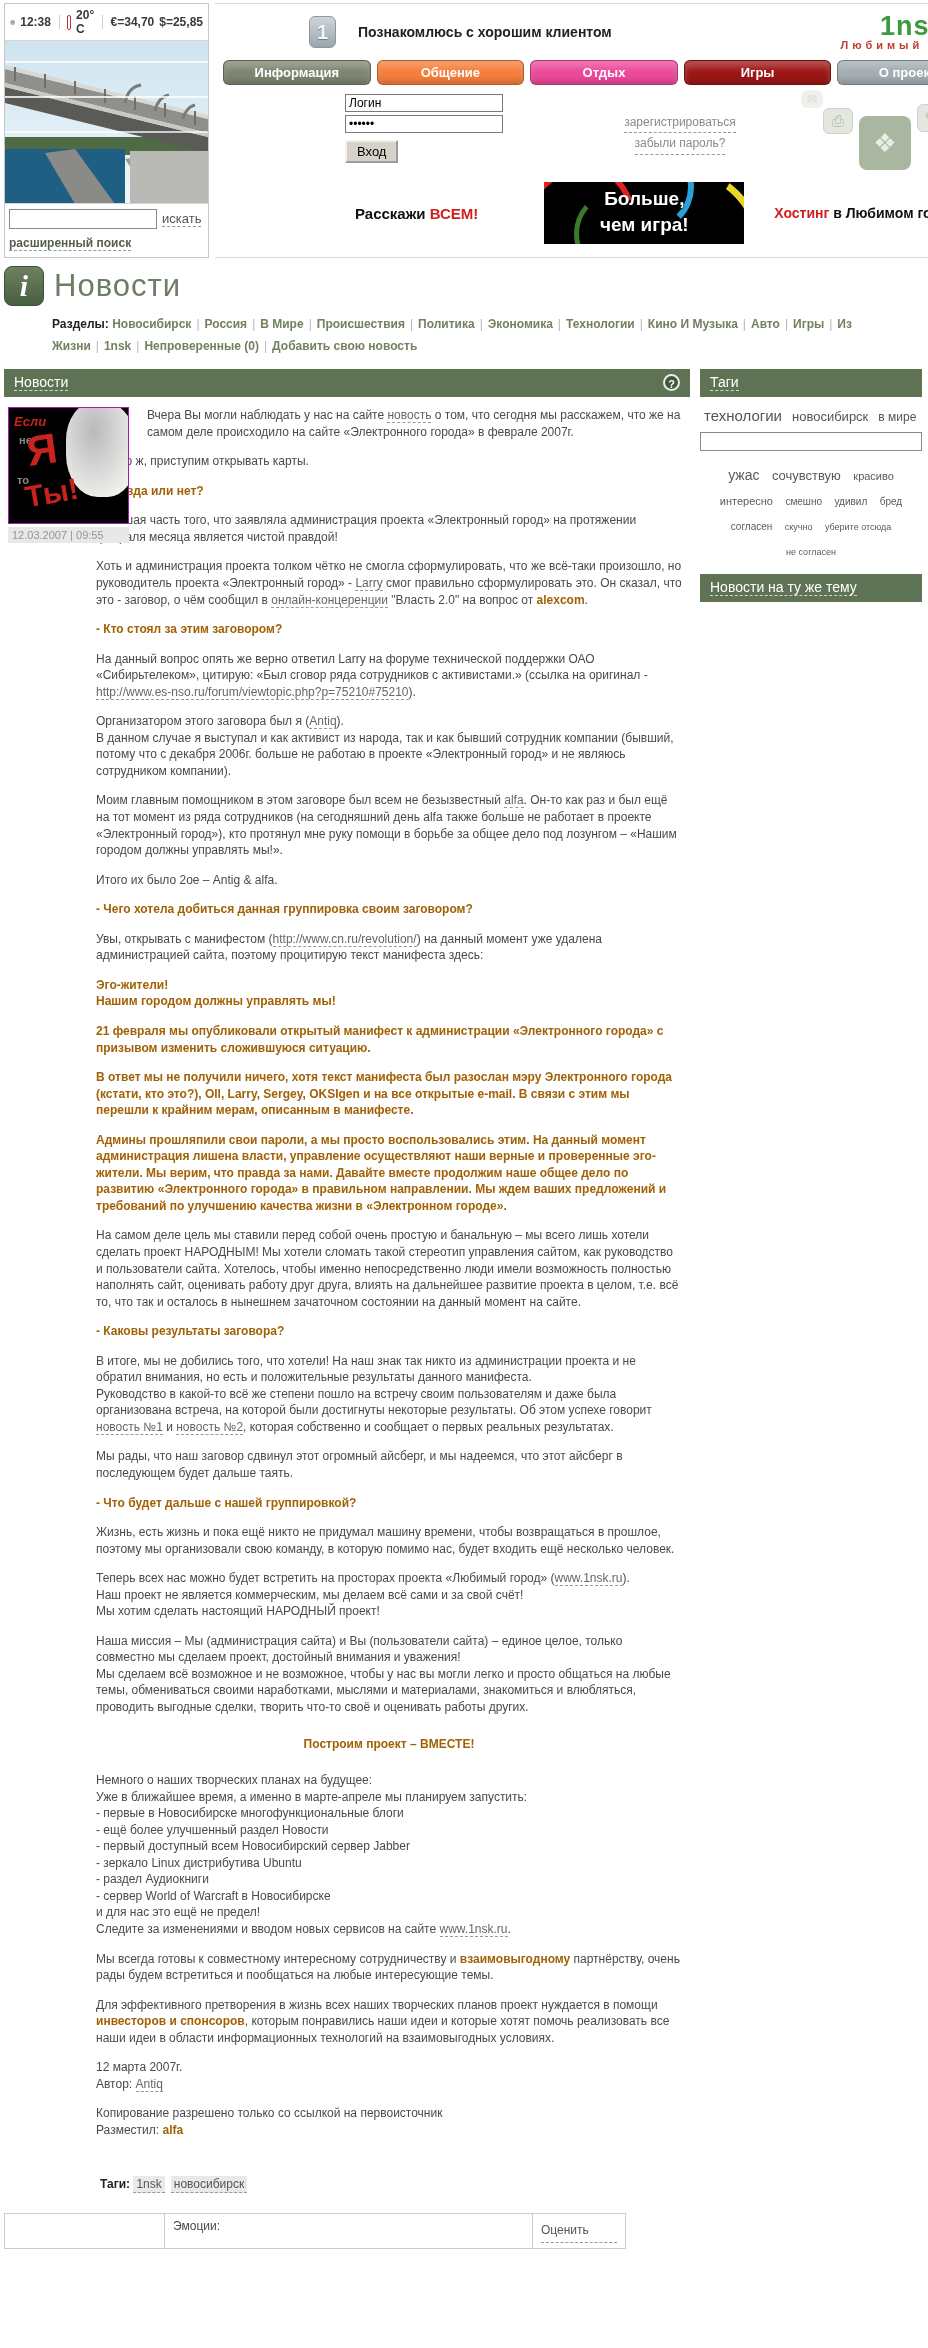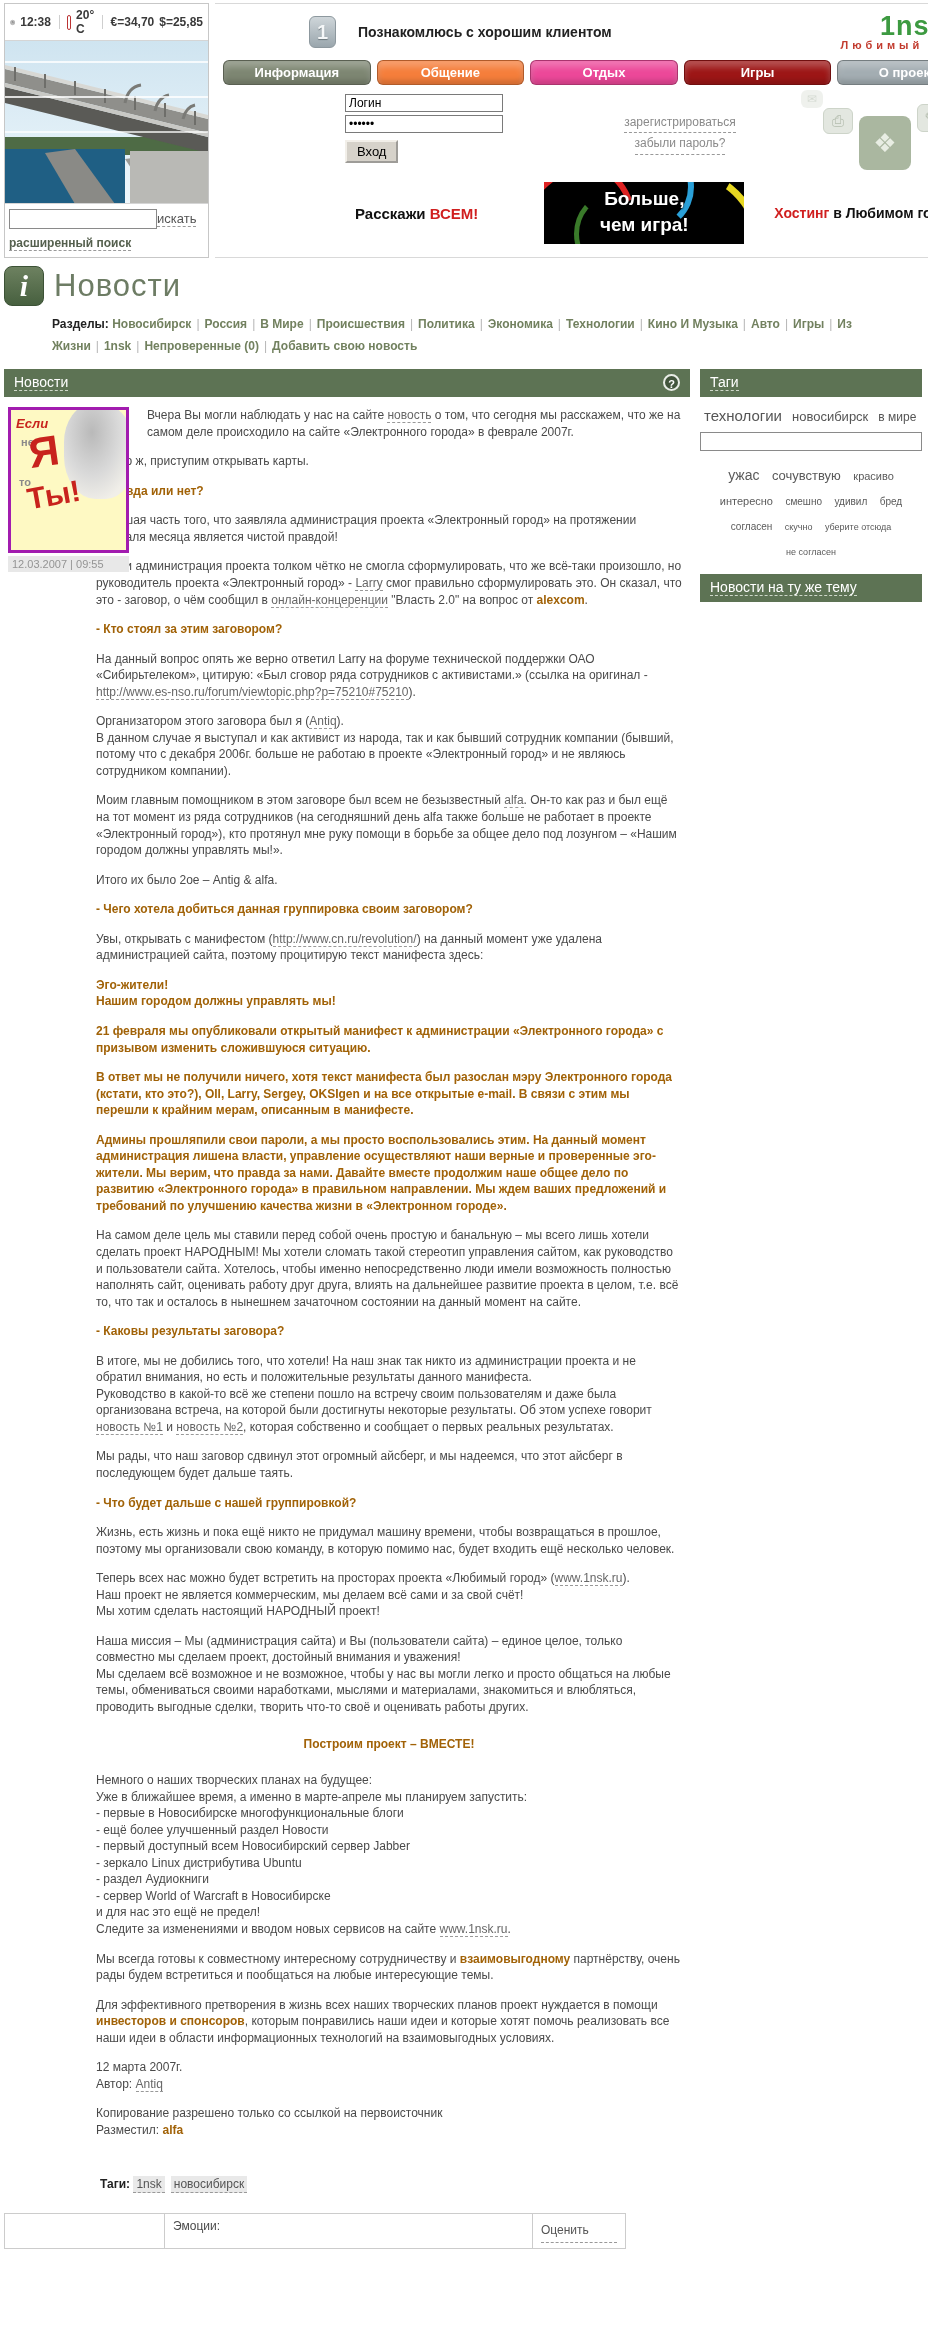--- a/index.html
+++ b/index.html
@@ -8,21 +8,21 @@
 
   
   .header { display:flex; padding:3px 4px 0 4px; gap:6px; }
   .left-col { width:205px; border:1px solid #c7c7c7; background:#fff; }
   .infobar { display:flex; align-items:center; gap:5px; font-size:12px; font-weight:bold; color:#3a3a3a; padding:4px 5px; border-bottom:1px solid #d5d5d5; }
   .clock-svg { width:15px; height:15px; }
   .vdiv { width:1px; height:14px; background:#cfcfcf; margin:0 3px; }
   .thermo { width:7px; height:15px; border:1px solid #b33; border-radius:4px; position:relative; background:#fff; }
   .thermo::after{ content:""; position:absolute; left:1px; right:1px; bottom:1px; height:9px; background:#c22; border-radius:2px; }
   .bridge { height:163px; overflow:hidden; border-bottom:1px solid #d5d5d5; }
-  .searchrow { display:flex; align-items:center; padding:5px 4px 2px 4px; }
+  .searchrow { display:flex; align-items:center; gap:5px; padding:5px 4px 2px 4px; }
   .searchrow input { width:148px; height:20px; border:1px solid #8a8a8a; font-size:12px; padding:0 3px; }
   .advrow { padding:2px 4px 6px 4px; }
   .dlink { color:#666; text-decoration:none; border-bottom:1px dashed #999; cursor:pointer; }
   .searchlink { font-size:13px; color:#555; }
   .advlink { font-size:12px; font-weight:bold; color:#55604e; }
 
   .right-col { flex:1; border:1px solid #d9d9d9; border-left:none; padding:0 8px; }
   .topstrip { display:flex; align-items:center; height:56px; }
   .one-badge { width:27px; height:32px; margin-left:86px; border-radius:6px; background:linear-gradient(#cfd6da,#9aa6ad); border:1px solid #8d989e; color:#f5f7f8; font-weight:bold; font-size:20px; text-align:center; line-height:30px; text-shadow:0 1px 1px #6c777d; }
   .ad-line { font-size:14px; font-weight:bold; color:#222; margin-left:22px; }
@@ -71,21 +71,21 @@
   .columns { display:flex; gap:10px; padding:2px 4px 0 4px; align-items:flex-start; }
   .main { width:686px; }
   .sidebar { width:222px; }
   .greenbar { background:#5d7354; color:#fff; font-size:14px; padding:5px 10px 6px 10px; display:flex; align-items:center; }
   .greenbar a { color:#fff; text-decoration:none; border-bottom:1px dashed #cfd8ca; cursor:pointer; }
   .qicon { margin-left:auto; width:17px; height:17px; border-radius:50%; background:#42553c; border:2px solid #e9ede7; color:#fff; font-size:11px; font-weight:bold; text-align:center; line-height:16px; cursor:pointer; }
 
   
   .article { position:relative; padding:10px 8px 0 92px; }
   .thumbwrap { position:absolute; left:4px; top:10px; width:121px; }
-  .poster { width:121px; height:146px; background:#fef9c3; border:3px solid #a21caf; position:relative; overflow:hidden; }
+  .poster { width:121px; height:117px; background:#000000; border:1px solid #a21caf; position:relative; overflow:hidden; }
   .poster .figure { position:absolute; right:-8px; top:-6px; width:70px; height:95px; background:radial-gradient(ellipse at 40% 30%, #b9b9b9 0%, #d9d9d9 45%, #f1efe9 75%); border-radius:40% 45% 40% 45%; }
   .pw { position:absolute; color:#c8231d; font-weight:bold; }
   .pw1 { left:5px; top:6px; font-size:13px; font-style:italic; }
   .pw2 { left:10px; top:26px; font-size:11px; color:#8a8a8a; }
   .pw3 { left:18px; top:18px; font-size:42px; transform:rotate(-8deg); }
   .pw4 { left:8px; top:66px; font-size:11px; color:#8a8a8a; }
   .pw5 { left:16px; top:68px; font-size:30px; transform:rotate(-10deg); }
   .datebadge { margin-top:3px; background:#e8e8e8; color:#949494; font-size:11px; padding:2px 4px; width:121px; }
   .title { margin-left:40px; font-size:25px; line-height:1.3; color:#1c1c1c; font-weight:bold; margin-bottom:8px; }
   .abody { font-size:12px; line-height:1.38; color:#4a4a4a; }

